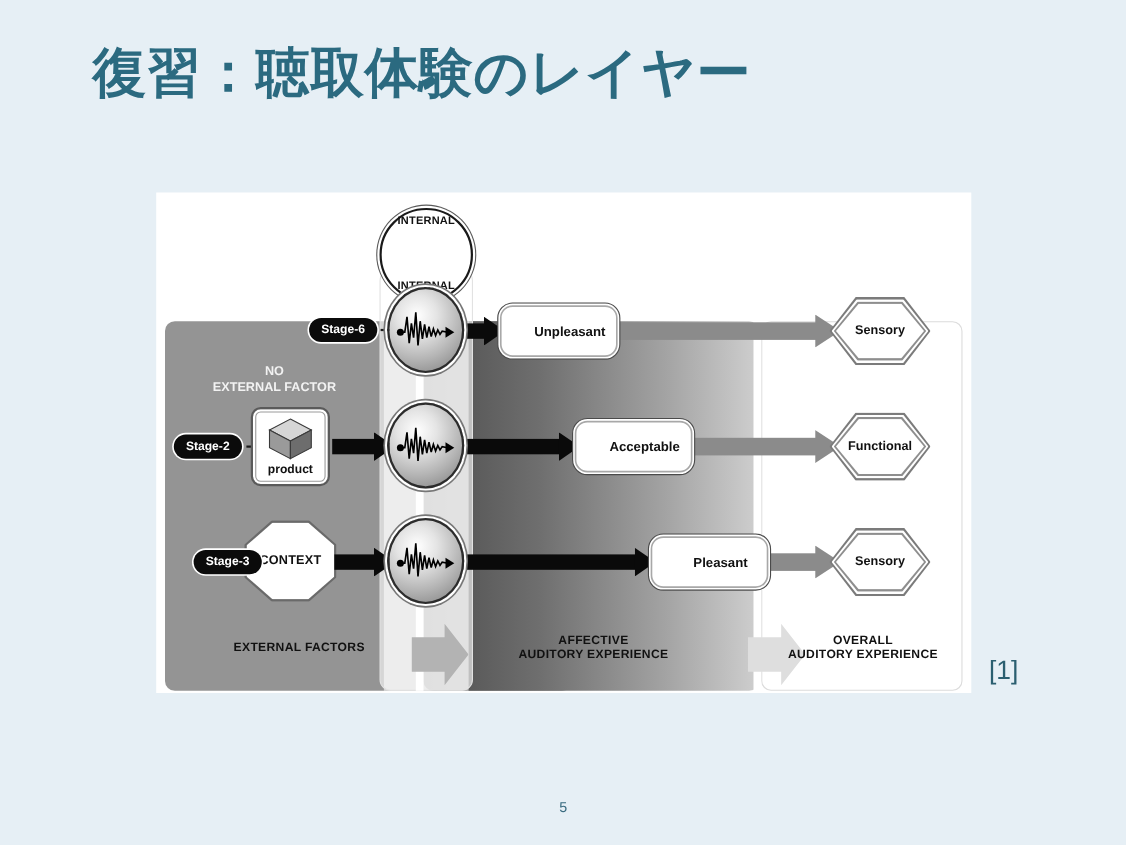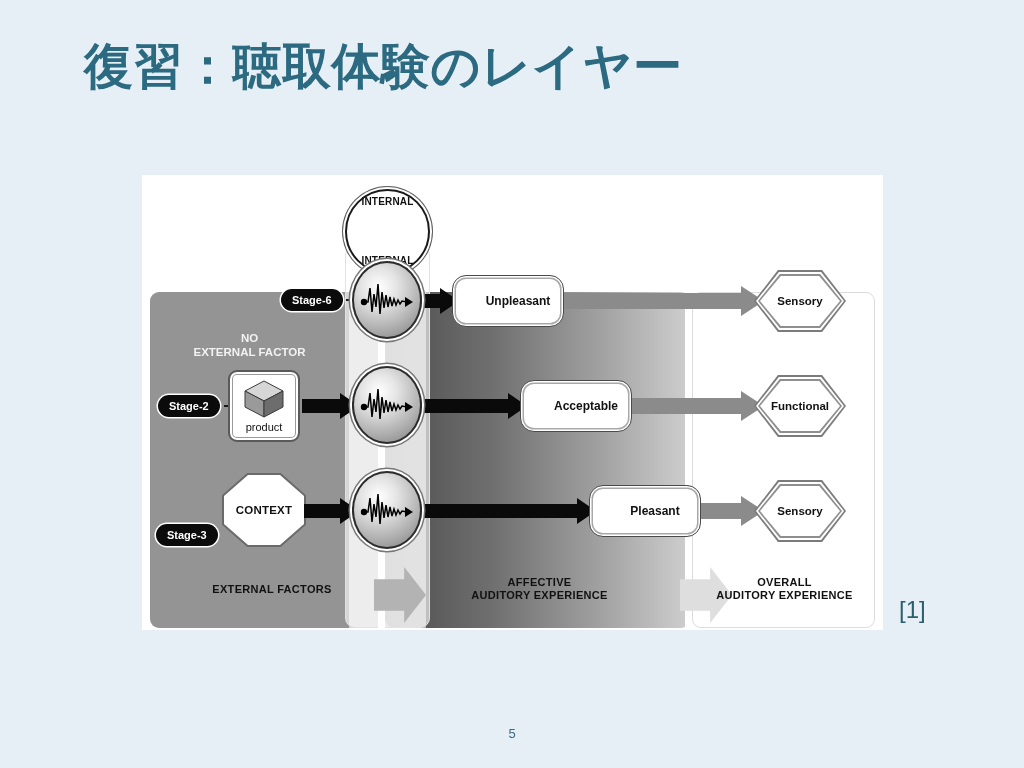--- a/index.html
+++ b/index.html
@@ -183,21 +183,21 @@
     font-weight: bold;
     display: flex;
     align-items: center;
     justify-content: center;
     padding: 0 11px;
     z-index: 7;
     box-shadow: 0 0 0 1.5px #ffffff;
   }
   #stage-1 { left: 139px; top: 114px; }
   #stage-2 { left: 16px;  top: 220px; }
-  #stage-3 { left: 14px;  top: 325px; margin-top: 24px; }
+  #stage-3 { left: 34px;  top: 325px; }
   .stage-wire {
     position: absolute;
     height: 2px;
     background: #1a1a1a;
     z-index: 4;
   }
   #wire-1 { left: 204px; top: 124px; width: 22px; }
   #wire-2 { left: 82px;  top: 230px; width: 22px; }
   #wire-3 { left: 82px;  top: 335px; width: 22px; }
 
@@ -215,21 +215,21 @@
     box-sizing: border-box;
     z-index: 6;
     display: flex;
     flex-direction: column;
     align-items: center;
     justify-content: flex-start;
     padding-top: 7px;
   }
   #product-label {
     font-size: 11px;
-    font-weight: normal;
+    font-weight: bold;
     color: #111;
     margin-top: 2px;
   }
 
   
   #context-oct {
     position: absolute;
     left: 82px;
     top: 300px;
     width: 80px;

